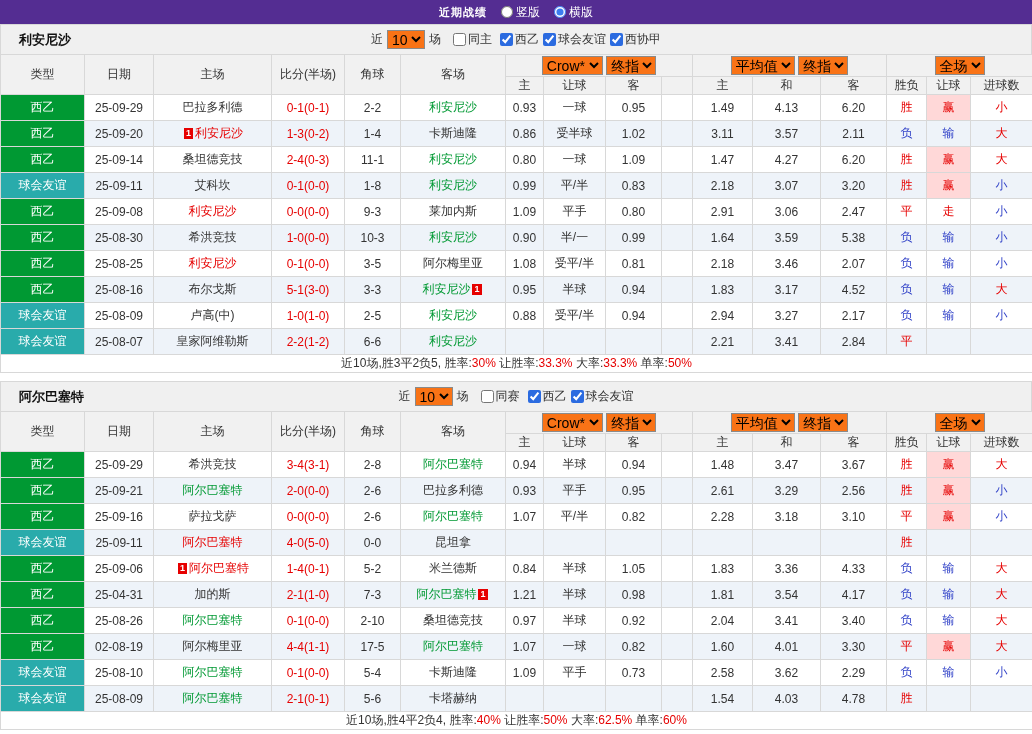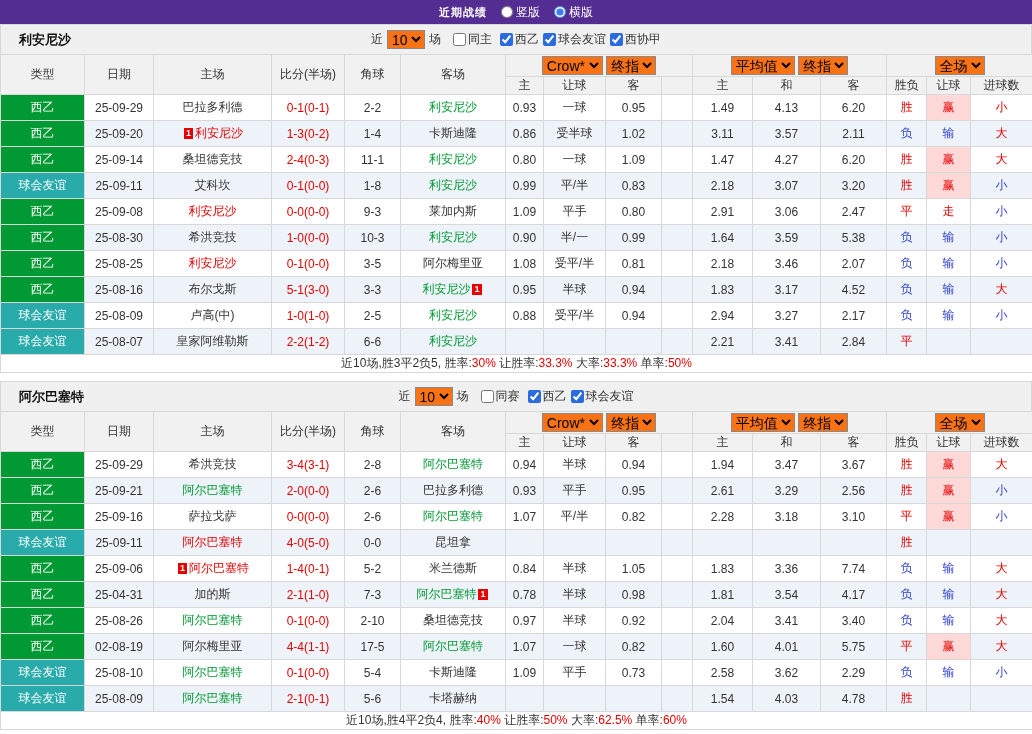--- a/index.html
+++ b/index.html
@@ -427,21 +427,21 @@
           <td class="type-cell bg-green">西乙</td>
           <td>25-09-29</td>
           <td><span class="c-black">希洪竞技</span></td>
           <td class="c-red">3-4(3-1)</td>
           <td>2-8</td>
           <td><span class="c-green">阿尔巴塞特</span></td>
           <td>0.94</td>
           <td>半球</td>
           <td>0.94</td>
           <td></td>
-          <td>1.94</td>
+          <td>1.48</td>
           <td>3.47</td>
           <td>3.67</td>
           <td class="c-red">胜</td>
           <td class="c-red hl">赢</td>
           <td class="c-red">大</td>
         </tr>
         <tr>
           <td class="type-cell bg-green">西乙</td>
           <td>25-09-21</td>
           <td><span class="c-green">阿尔巴塞特</span></td>
@@ -501,33 +501,33 @@
           <td><span class="rc-badge">1</span><span class="c-red">阿尔巴塞特</span></td>
           <td class="c-red">1-4(0-1)</td>
           <td>5-2</td>
           <td><span class="c-black">米兰德斯</span></td>
           <td>0.84</td>
           <td>半球</td>
           <td>1.05</td>
           <td></td>
           <td>1.83</td>
           <td>3.36</td>
-          <td>7.74</td>
+          <td>4.33</td>
           <td class="c-blue">负</td>
           <td class="c-blue">输</td>
           <td class="c-red">大</td>
         </tr>
         <tr>
           <td class="type-cell bg-green">西乙</td>
           <td>25-04-31</td>
           <td><span class="c-black">加的斯</span></td>
           <td class="c-red">2-1(1-0)</td>
           <td>7-3</td>
           <td><span class="c-green">阿尔巴塞特</span><span class="rc-badge">1</span></td>
-          <td>0.78</td>
+          <td>1.21</td>
           <td>半球</td>
           <td>0.98</td>
           <td></td>
           <td>1.81</td>
           <td>3.54</td>
           <td>4.17</td>
           <td class="c-blue">负</td>
           <td class="c-blue">输</td>
           <td class="c-red">大</td>
         </tr>
@@ -555,21 +555,21 @@
           <td><span class="c-black">阿尔梅里亚</span></td>
           <td class="c-red">4-4(1-1)</td>
           <td>17-5</td>
           <td><span class="c-green">阿尔巴塞特</span></td>
           <td>1.07</td>
           <td>一球</td>
           <td>0.82</td>
           <td></td>
           <td>1.60</td>
           <td>4.01</td>
-          <td>5.75</td>
+          <td>3.30</td>
           <td class="c-red">平</td>
           <td class="c-red hl">赢</td>
           <td class="c-red">大</td>
         </tr>
         <tr>
           <td class="type-cell bg-teal">球会友谊</td>
           <td>25-08-10</td>
           <td><span class="c-green">阿尔巴塞特</span></td>
           <td class="c-red">0-1(0-0)</td>
           <td>5-4</td>

